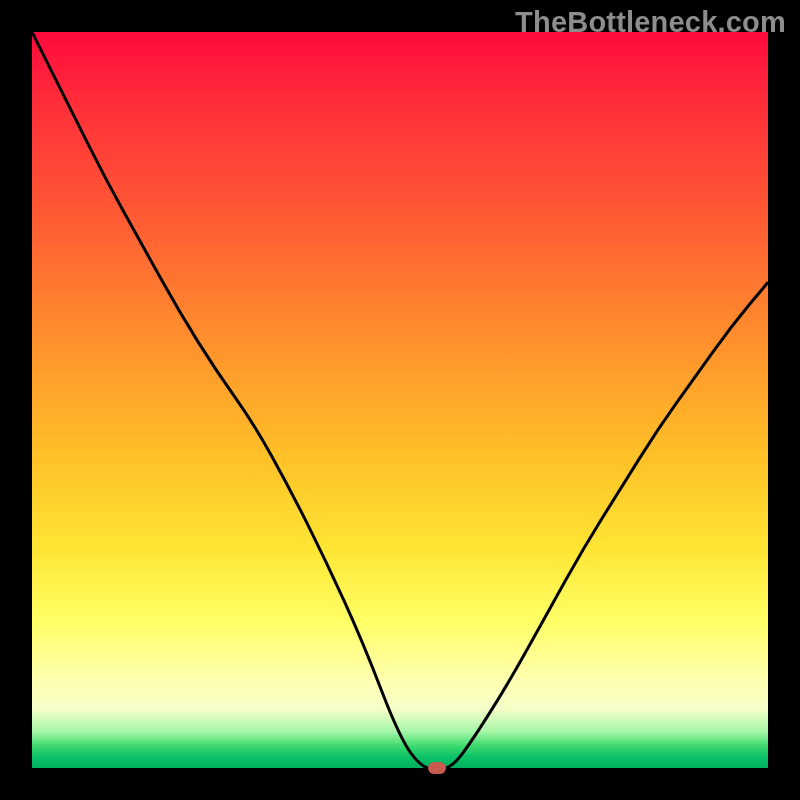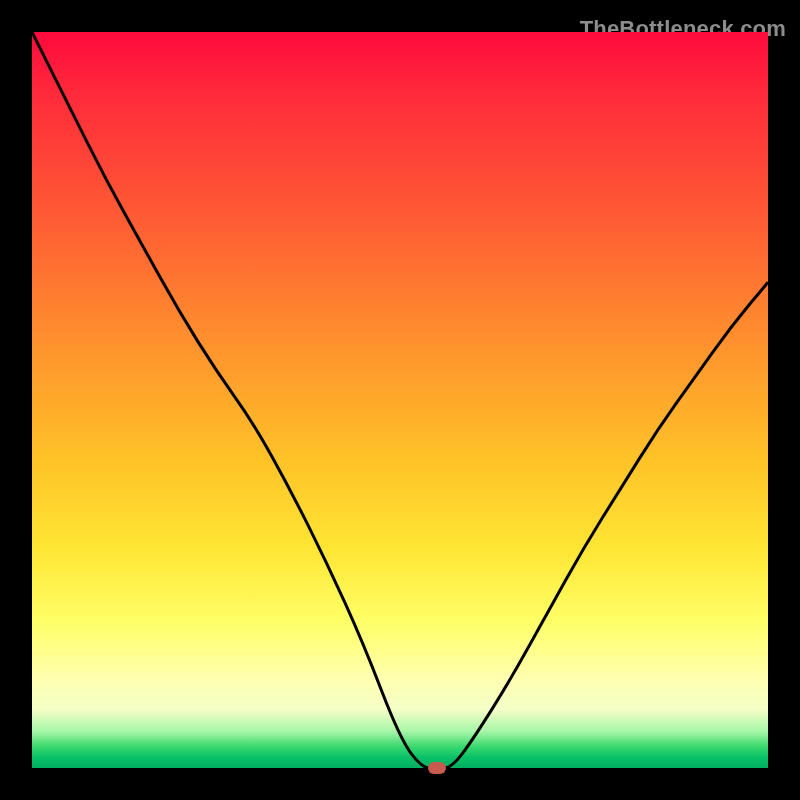--- a/index.html
+++ b/index.html
@@ -56,24 +56,24 @@
   }
   .dot {
     position: absolute;
     width: 18px;
     height: 12px;
     border-radius: 6px;
     transform: translate(-50%, -50%);
   }
   .watermark {
     position: absolute;
-    top: 16px;
+    top: 6px;
     right: 14px;
     color: #8d8d8d;
-    font-size: 22px;
+    font-size: 29px;
     font-weight: 600;
     letter-spacing: 0.2px;
     user-select: none;
   }
 </style>
 </head>
 <body>
 
 <div class="frame">
   <div class="watermark">TheBottleneck.com</div>

